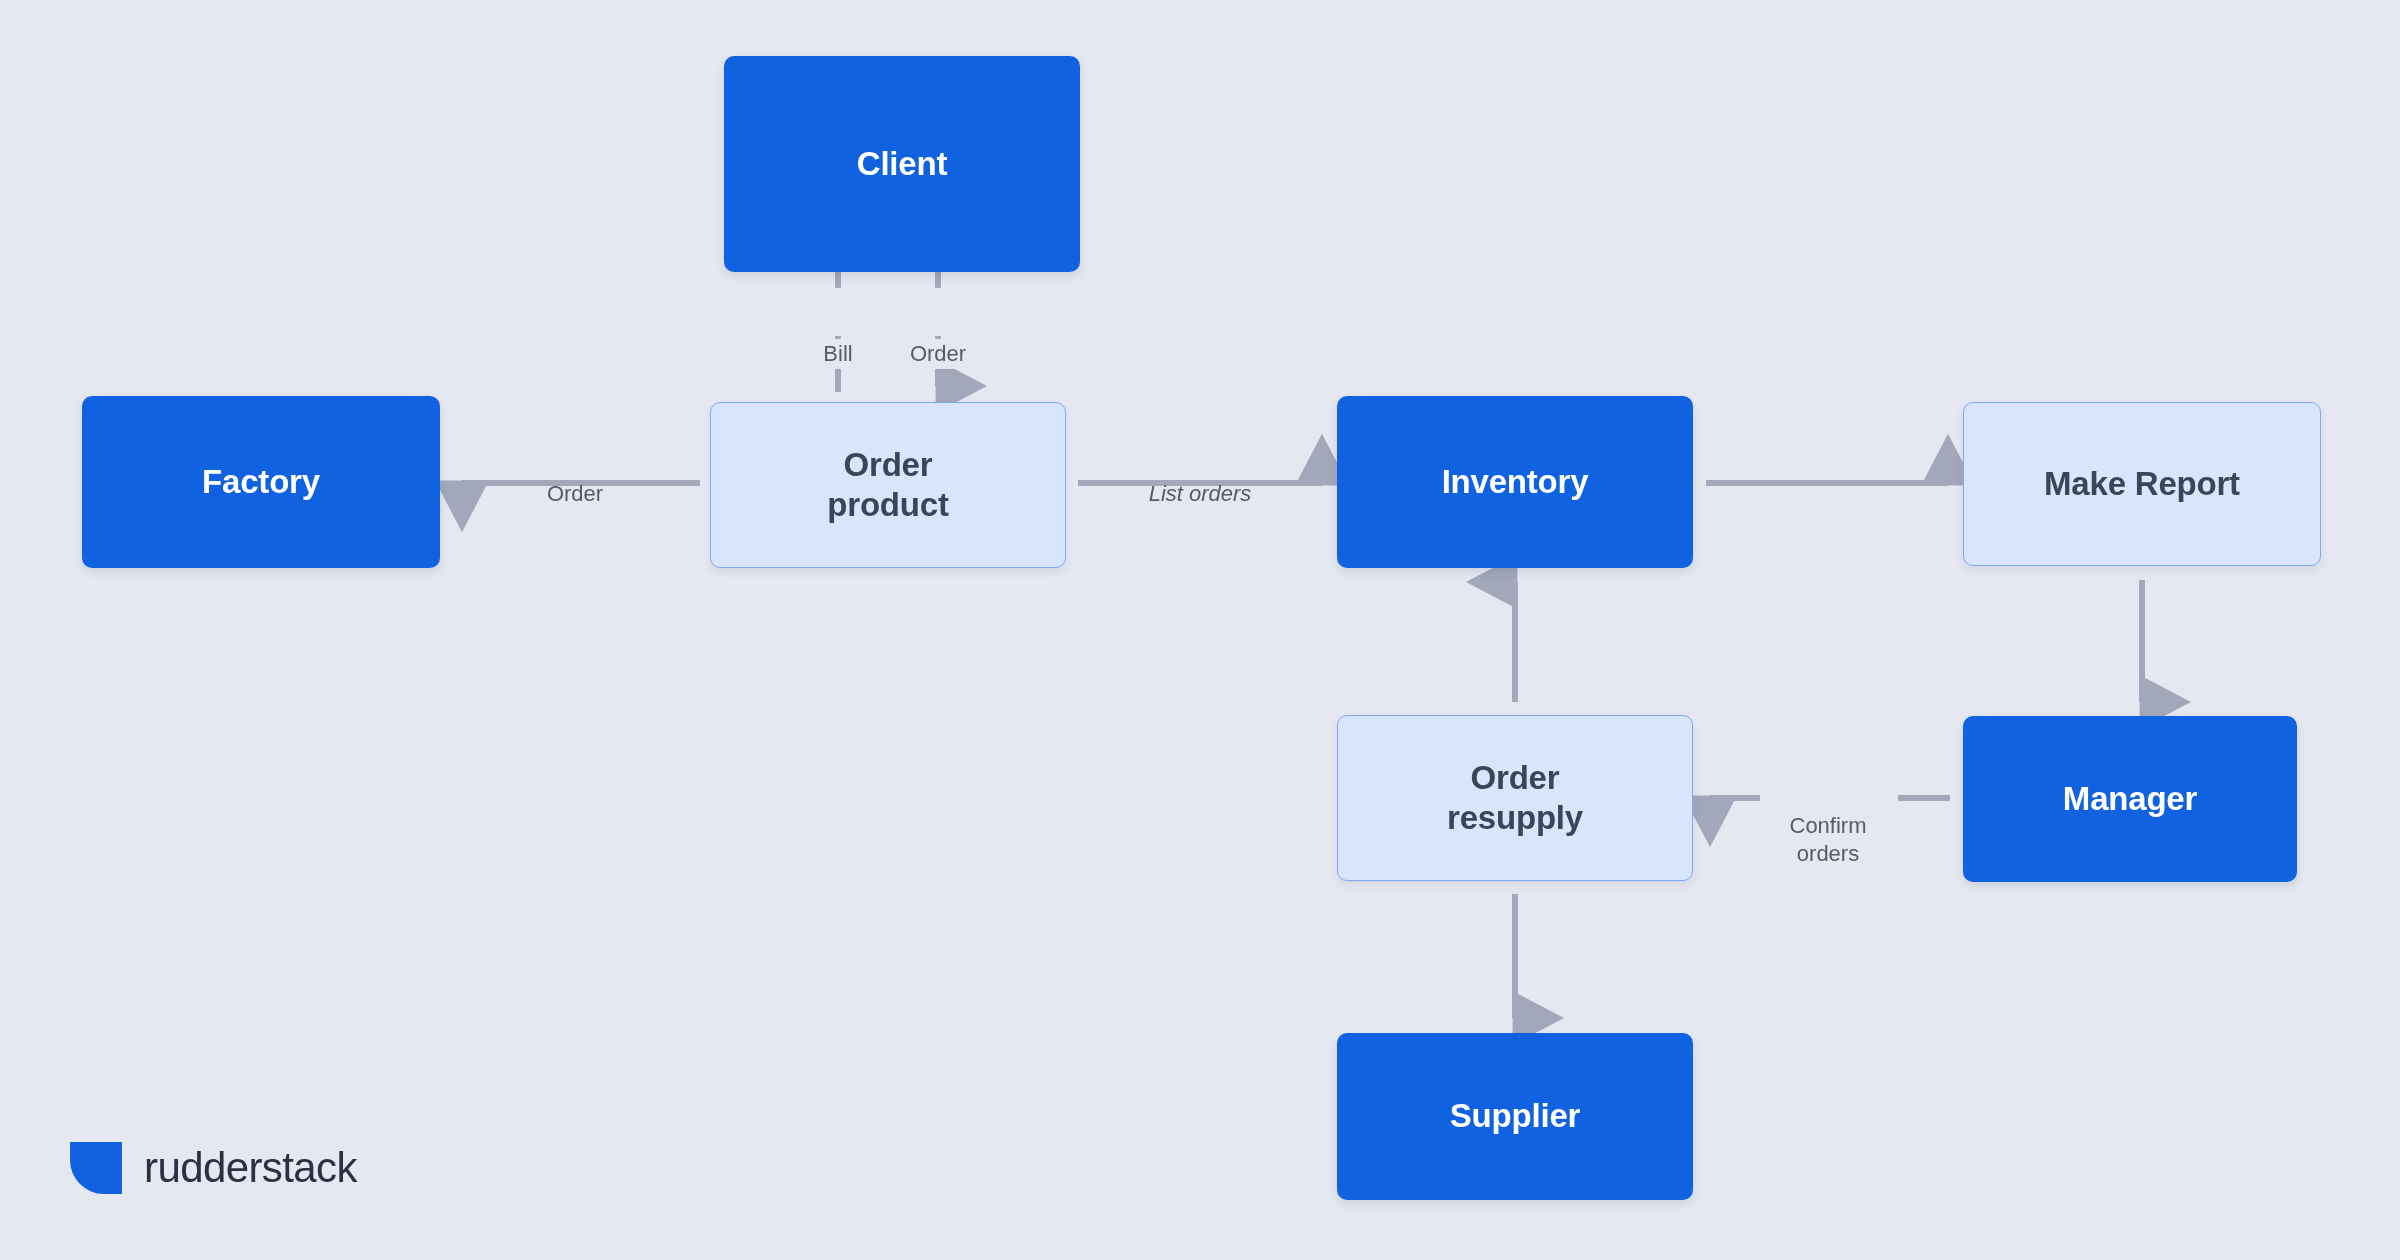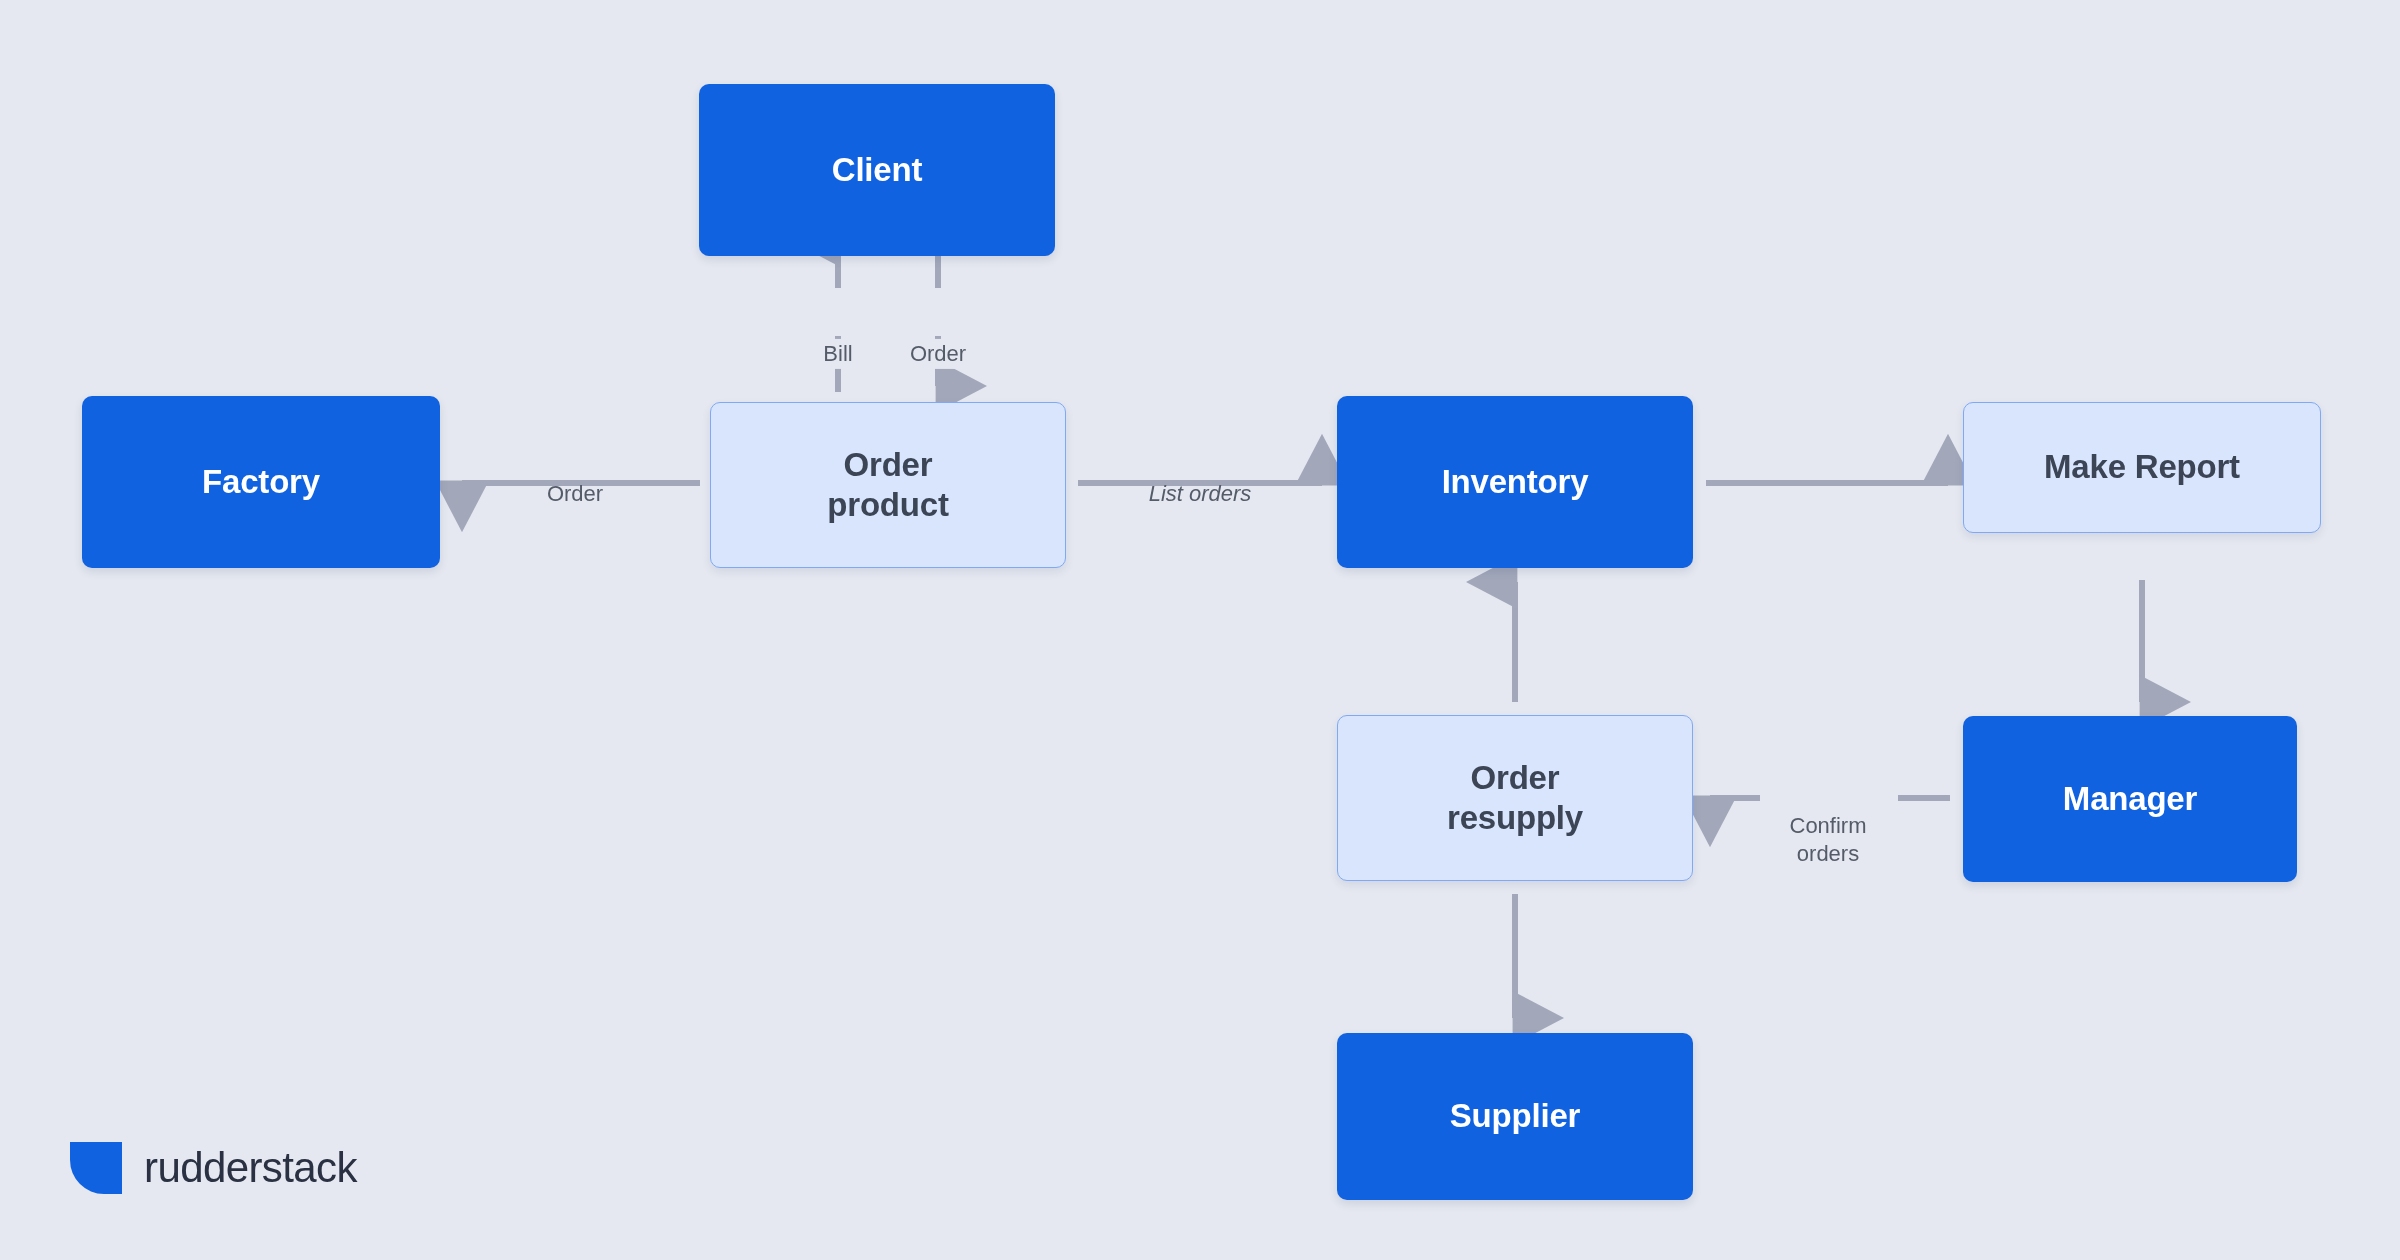--- a/index.html
+++ b/index.html
@@ -168,38 +168,38 @@
 
   <div class="edge-label" style="left:938px; top:312px;">Order</div>
 
   <div class="edge-label no-bg" style="left:575px; top:452px;">Order</div>
 
   <div class="edge-label no-bg" style="left:1200px; top:452px;font-style:italic;">List orders</div>
 
   <div class="edge-label" style="left:1828px; top:798px;">Confirm
 orders</div>
 
-  <div class="node node-solid" style="left:699px; top:56px; width:356px; height:172px;margin-top:28px;">
+  <div class="node node-solid" style="left:724px; top:56px; width:356px; height:216px;">
     <span class="node-label">Client</span>
   </div>
 
   <div class="node node-solid" style="left:82px; top:396px; width:358px; height:172px;">
     <span class="node-label">Factory</span>
   </div>
 
   <div class="node node-light" style="left:710px; top:402px; width:356px; height:166px;">
     <span class="node-label">Order
 product</span>
   </div>
 
   <div class="node node-solid" style="left:1337px; top:396px; width:356px; height:172px;align-items:center;">
     <span class="node-label">Inventory</span>
   </div>
 
-  <div class="node node-light" style="left:1963px; top:402px; width:358px; height:131px;">
+  <div class="node node-light" style="left:1963px; top:402px; width:358px; height:164px;">
     <span class="node-label">Make Report</span>
   </div>
 
   <div class="node node-light" style="left:1337px; top:715px; width:356px; height:166px;">
     <span class="node-label">Order
 resupply</span>
   </div>
 
   <div class="node node-solid" style="left:1963px; top:716px; width:334px; height:166px;">
     <span class="node-label">Manager</span>

